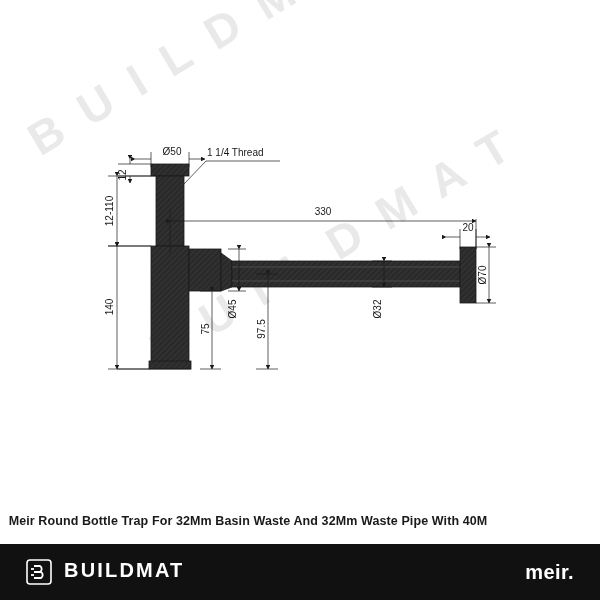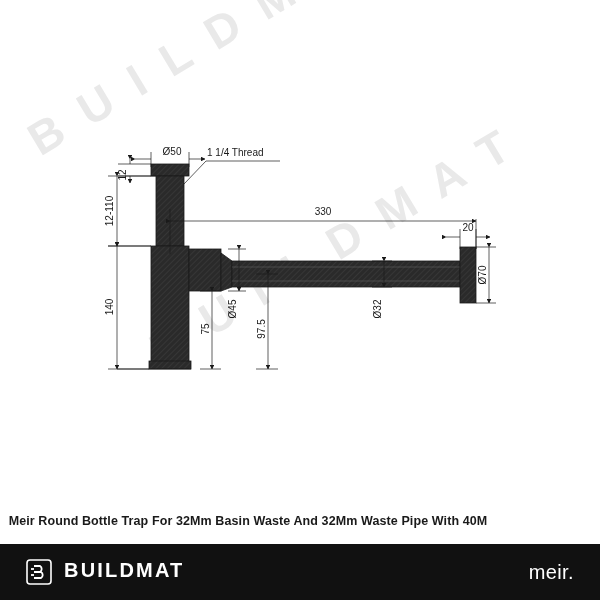--- a/index.html
+++ b/index.html
@@ -96,21 +96,21 @@
   }
   .brand-name {
     color: #ffffff;
     font-size: 20px;
     font-weight: 700;
     letter-spacing: 2.2px;
   }
   .brand-right {
     color: #ffffff;
     font-size: 20px;
-    font-weight: 400;
+    font-weight: 700;
     letter-spacing: 0.4px;
   }
 </style>
 </head>
 <body>
 
 <div class="page">
 
   <div class="watermark">
     <div class="wm-text" style="left:18px; top:120px; transform: rotate(-31deg);">B U I L D M A T</div>

